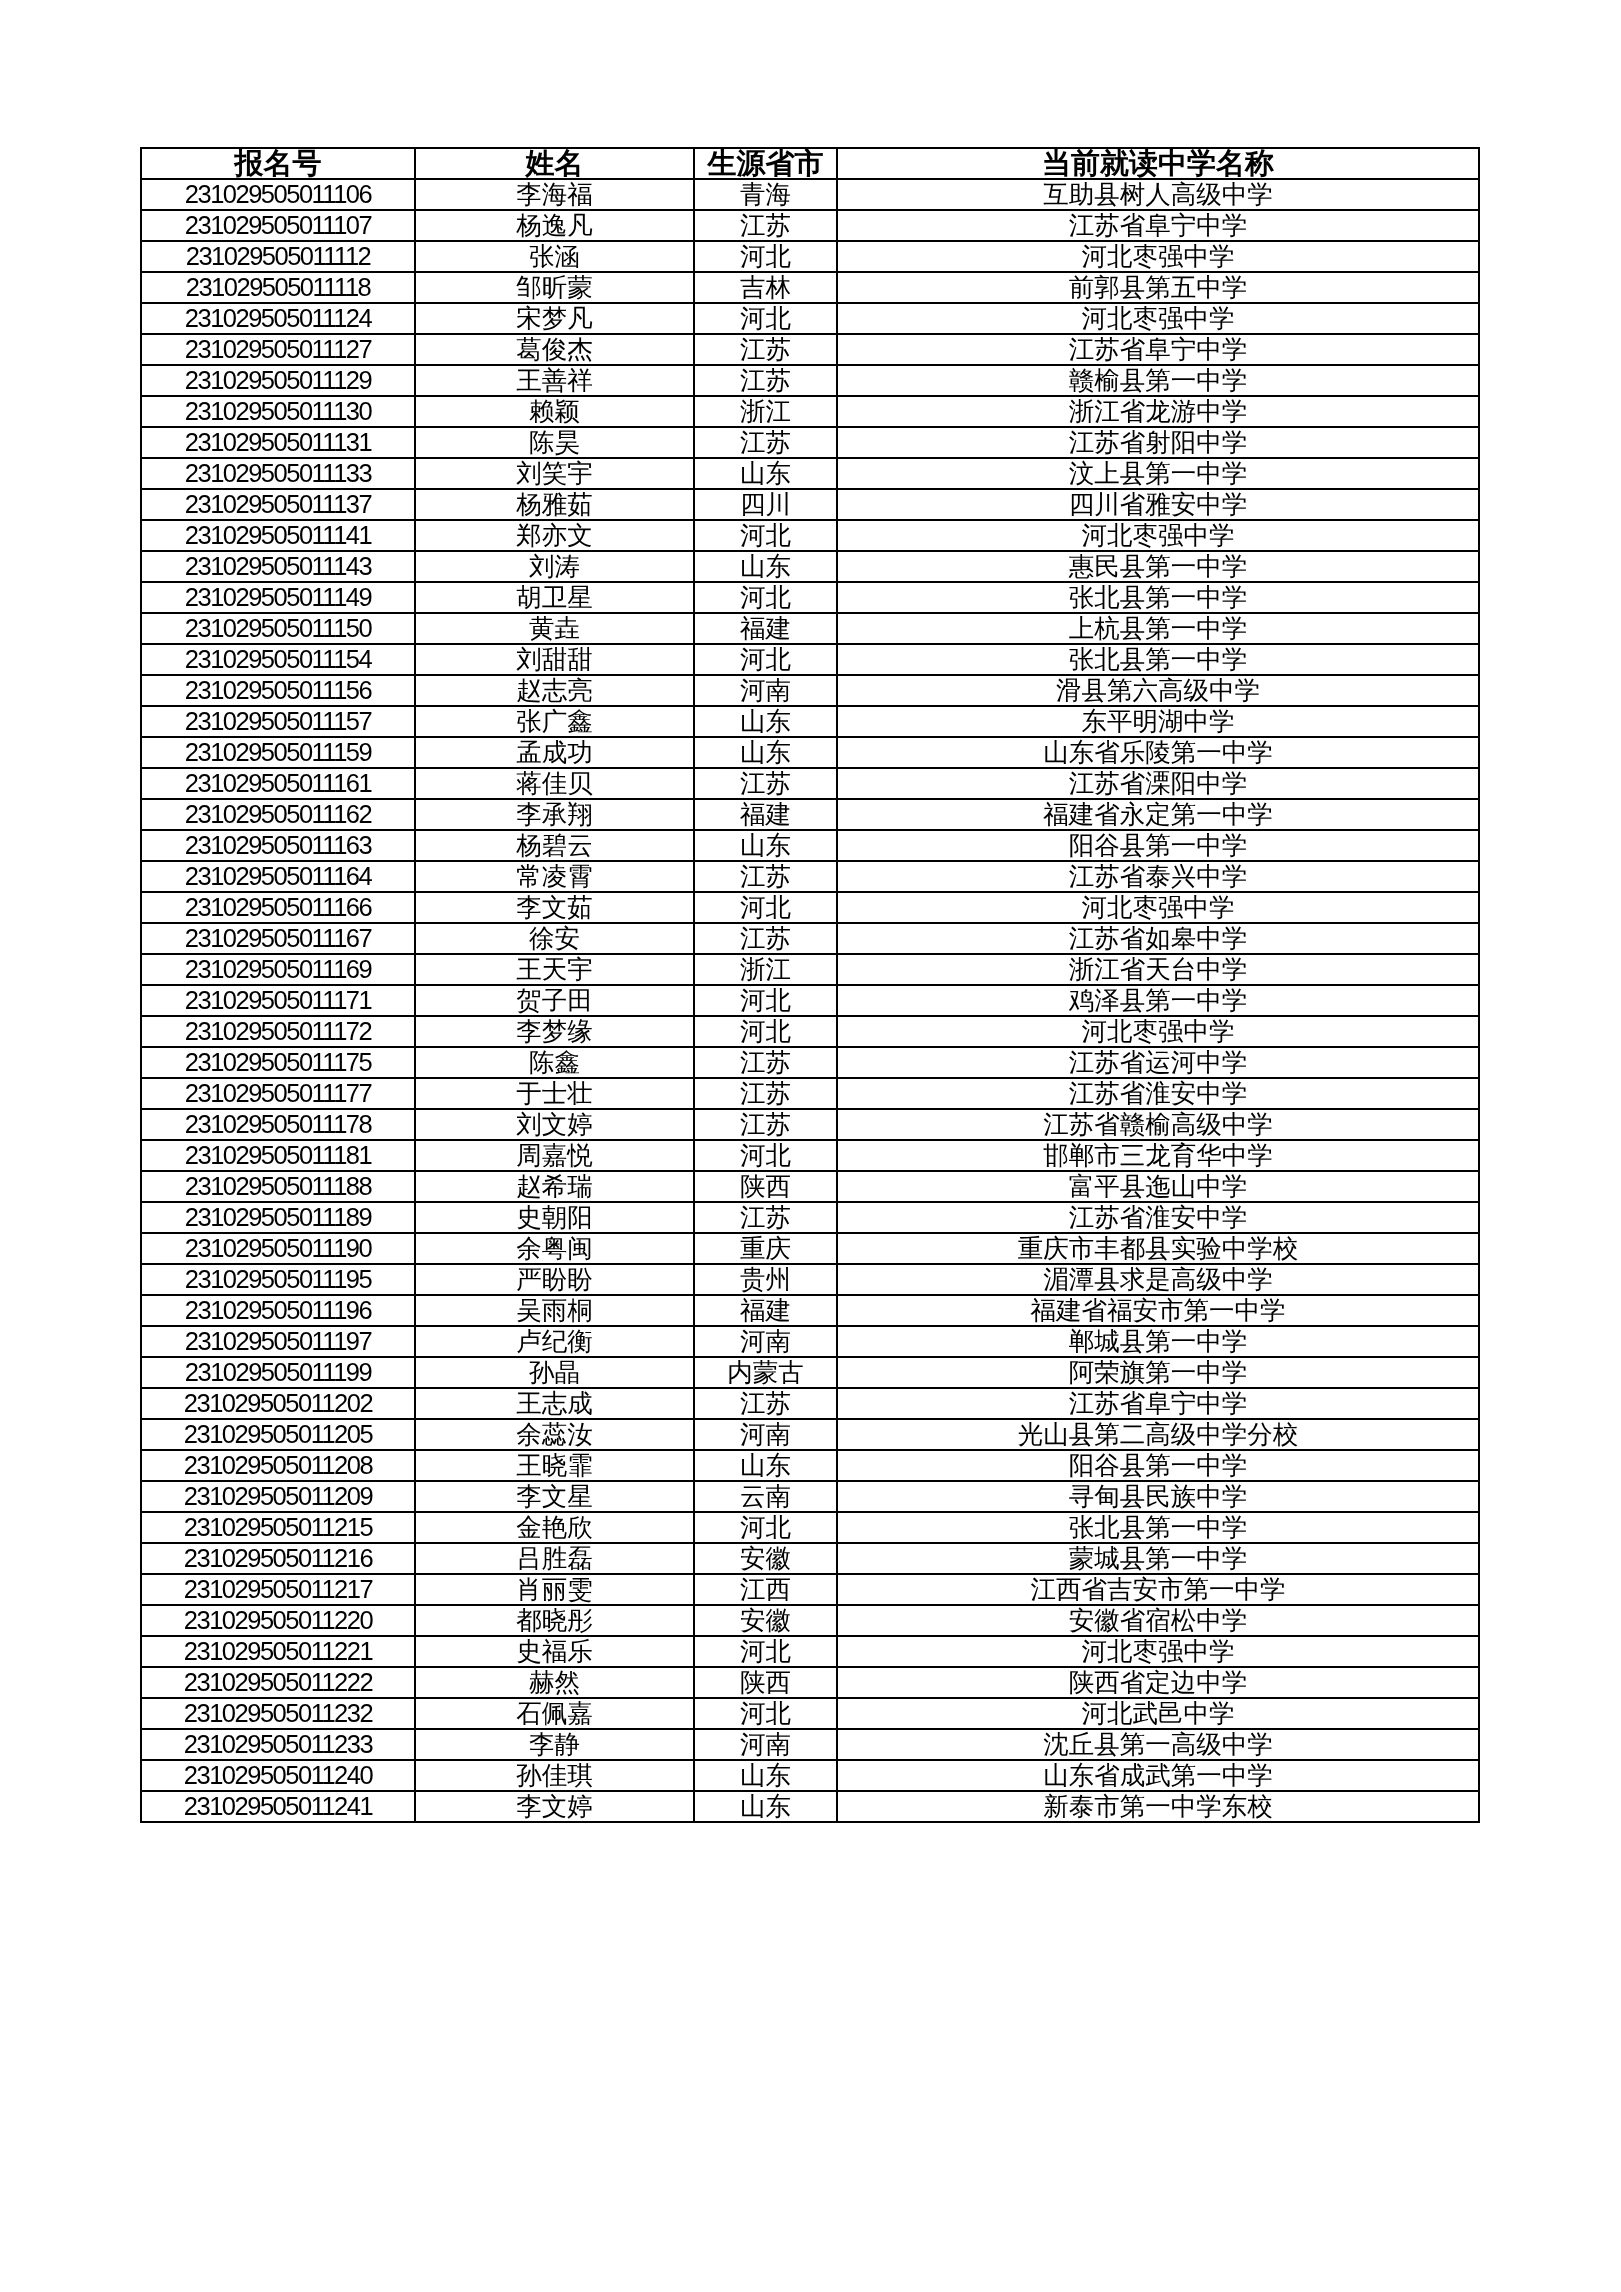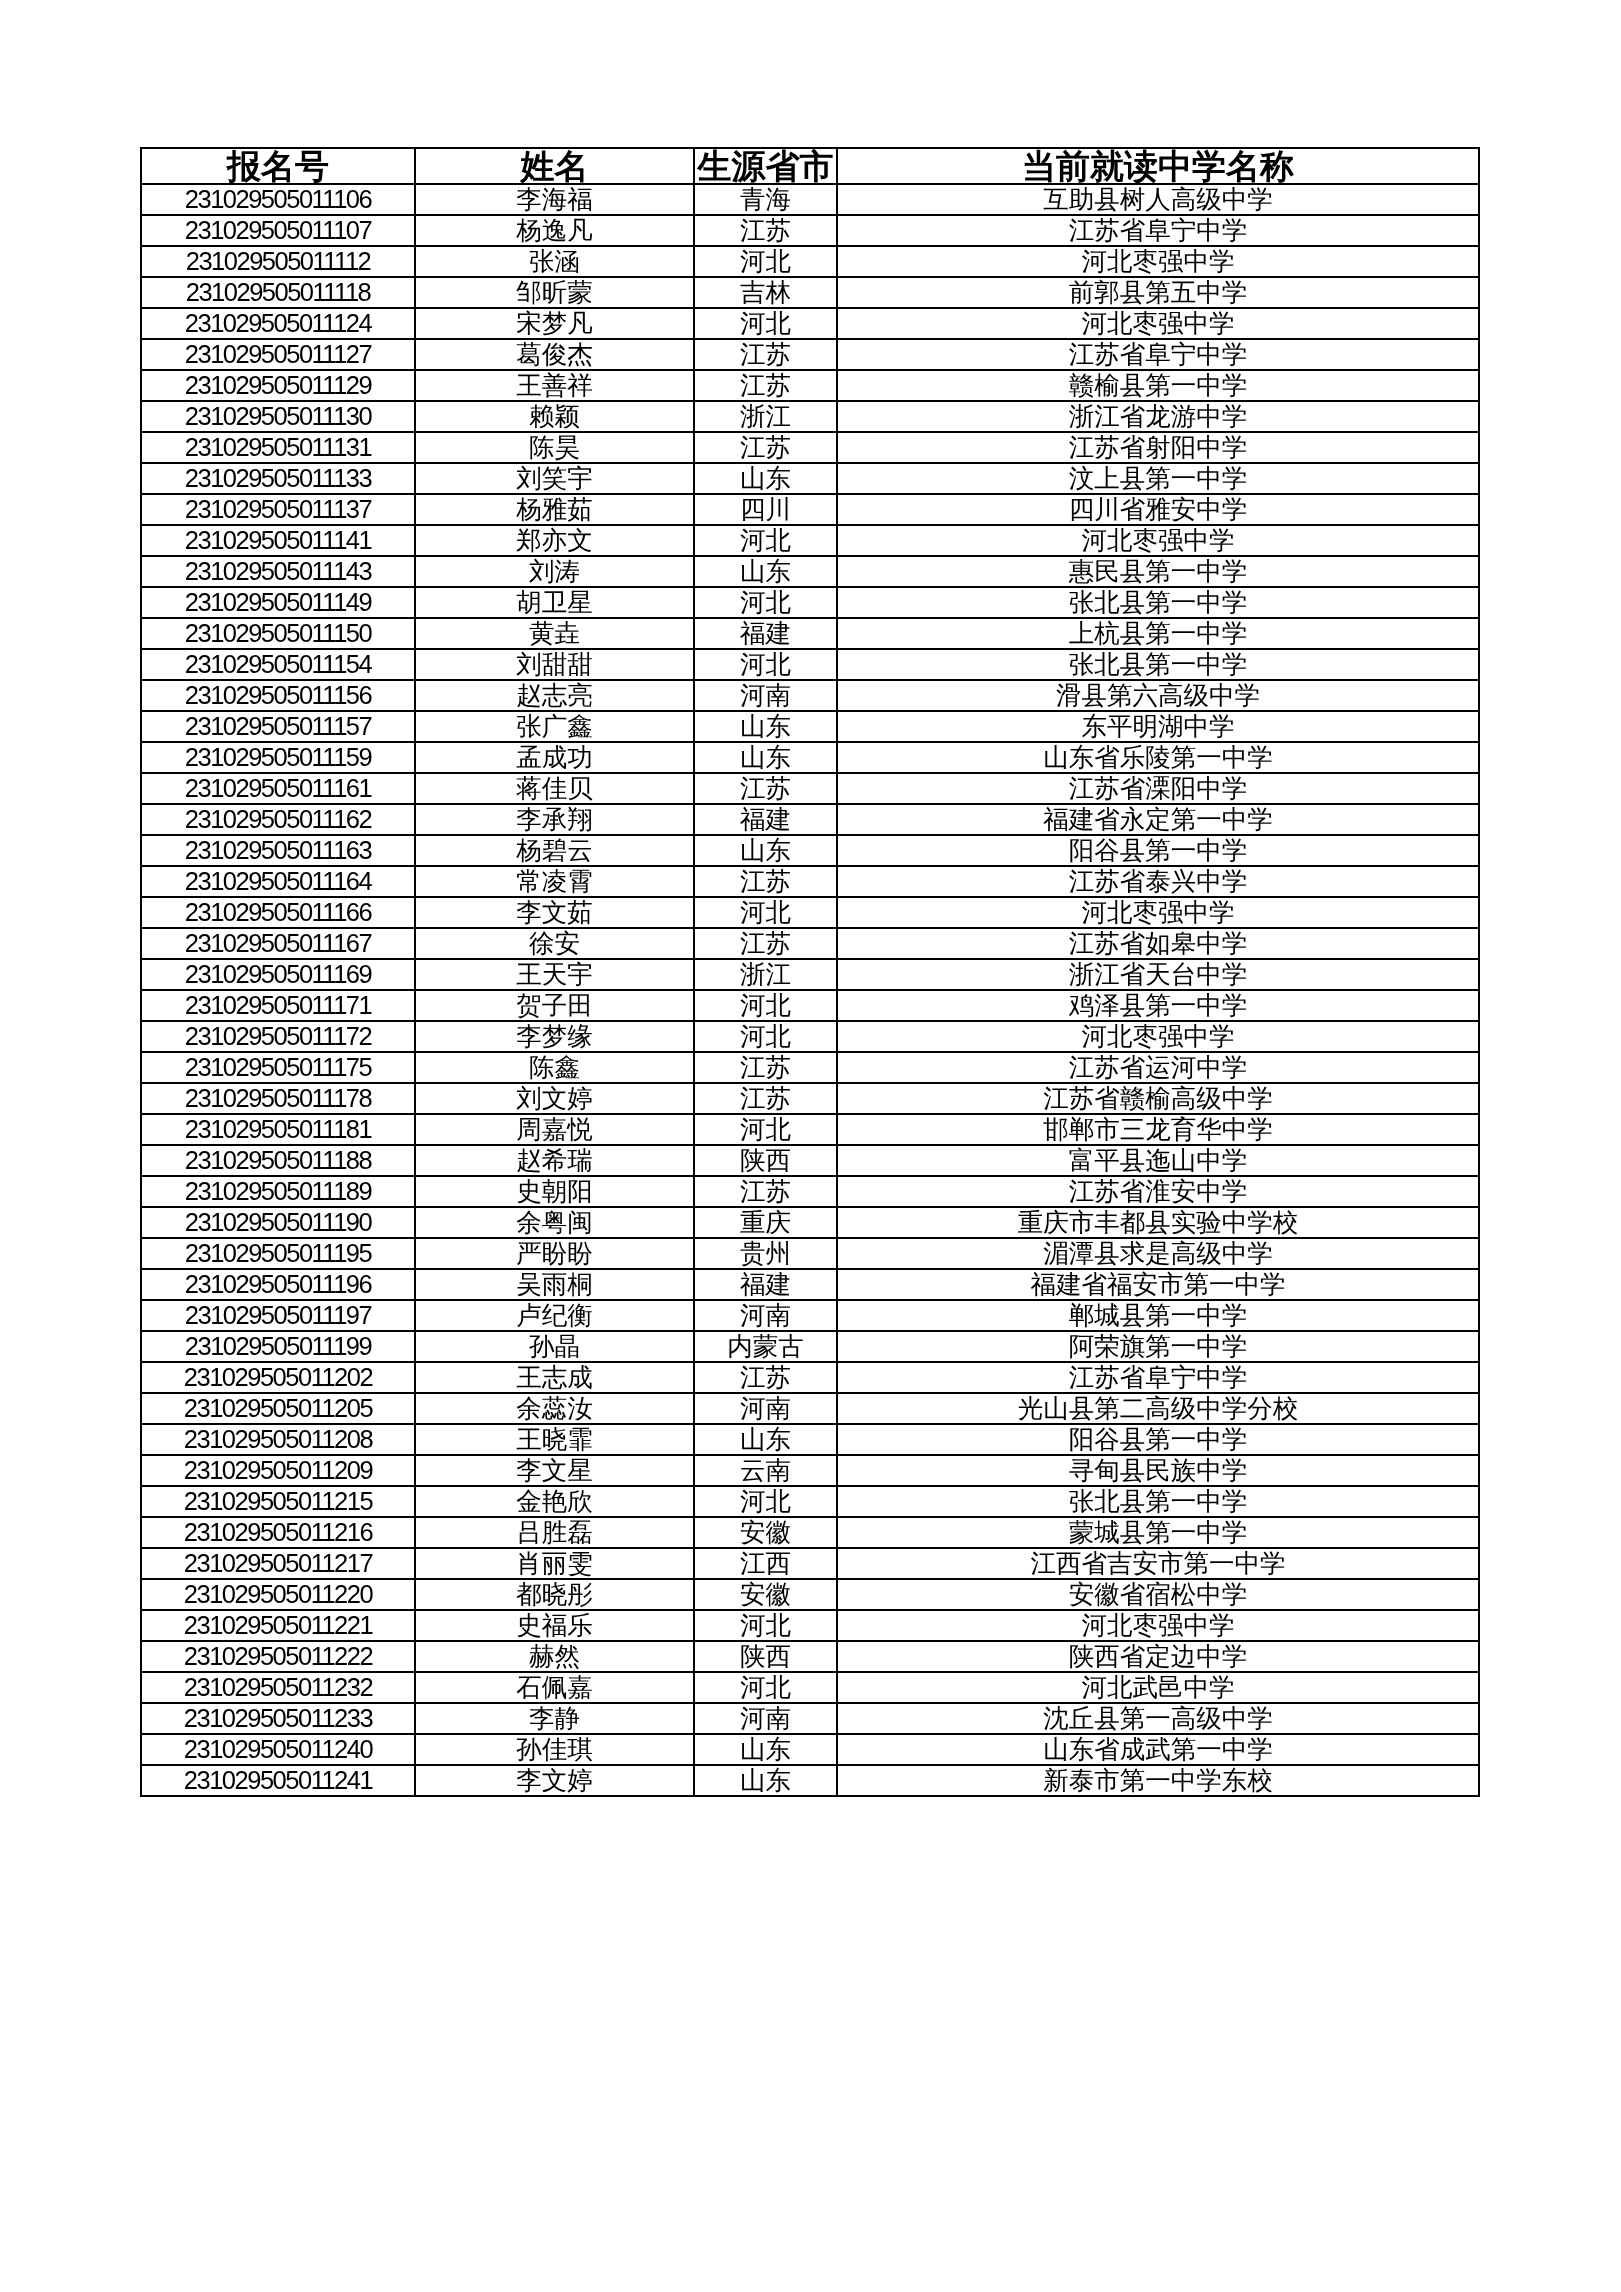--- a/index.html
+++ b/index.html
@@ -1,21 +1,21 @@
 <!DOCTYPE html>
 <html><head>
 <meta charset="utf-8">
 <style>
   html, body { margin: 0; padding: 0; background: #ffffff; }
   body { width: 1621px; height: 2293px; position: relative; overflow: hidden; font-family: "DejaVu Sans", "Liberation Sans", sans-serif; color: #000; }
   .sheet { position: absolute; left: 140px; top: 147px; }
   table { border-collapse: collapse; table-layout: fixed; width: 1339px; }
   col.c1 { width: 274px; } col.c2 { width: 279px; } col.c3 { width: 143px; } col.c4 { width: 642px; }
   th, td { border: 2.5px solid #000; height: 29px; padding: 0; text-align: center; vertical-align: middle; white-space: nowrap; overflow: hidden; line-height: 1; }
-  th { font-weight: bold; font-size: 34px; margin-left: 32px; }
+  th { font-weight: bold; font-size: 29px; margin-left: 32px; }
   td { font-size: 25.5px; font-weight: normal; }
   td.num { font-family: "Liberation Sans Narrow", "Liberation Sans", sans-serif; letter-spacing: -1.5px; border-radius: 10px; }
   table { border: 2.9px solid #000; }
 </style>
 </head>
 <body>
 
 <div class="sheet">
   <table>
     <colgroup>
@@ -201,20 +201,26 @@
           <td>河北</td>
           <td>河北枣强中学</td>
         </tr>
         <tr>
           <td class="num">231029505011175</td>
           <td>陈鑫</td>
           <td>江苏</td>
           <td>江苏省运河中学</td>
         </tr>
         <tr>
+          <td class="num">231029505011177</td>
+          <td>于士壮</td>
+          <td>江苏</td>
+          <td>江苏省淮安中学</td>
+        </tr>
+        <tr>
           <td class="num">231029505011178</td>
           <td>刘文婷</td>
           <td>江苏</td>
           <td>江苏省赣榆高级中学</td>
         </tr>
         <tr>
           <td class="num">231029505011181</td>
           <td>周嘉悦</td>
           <td>河北</td>
           <td>邯郸市三龙育华中学</td>

